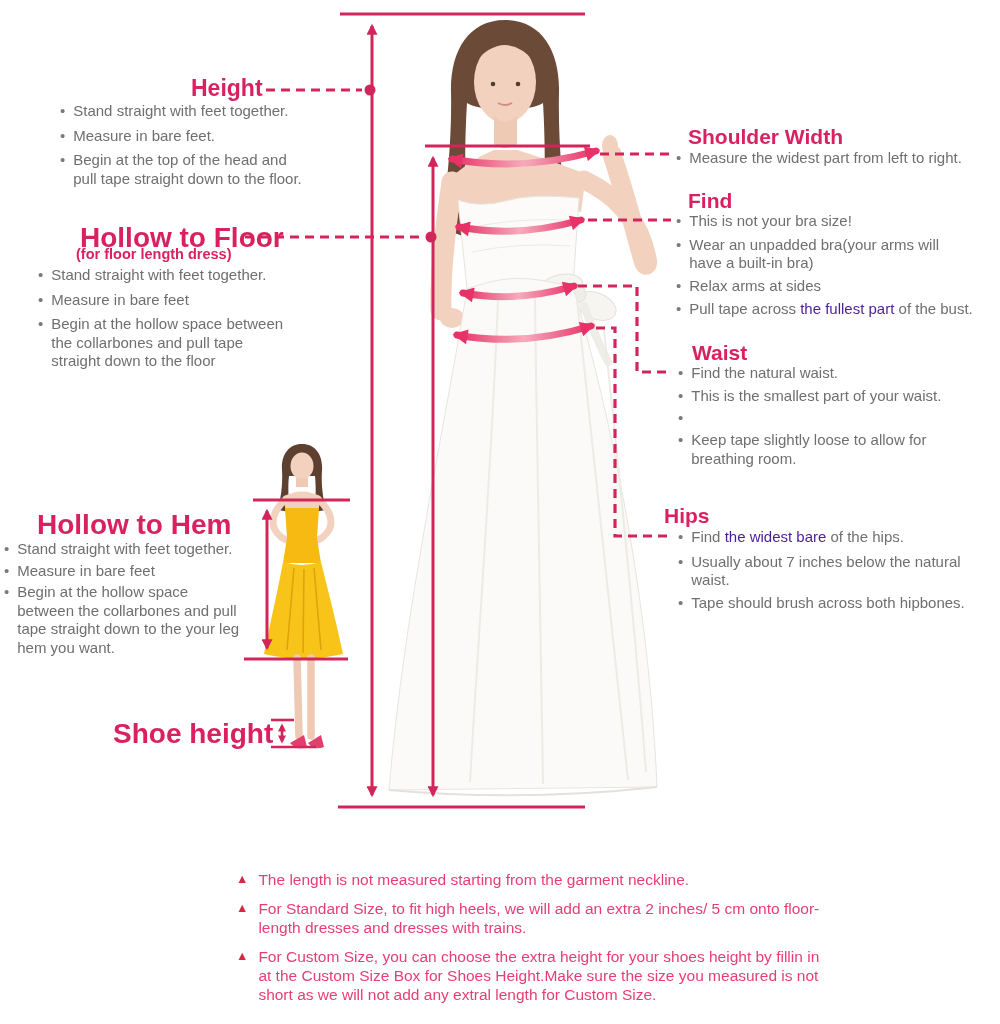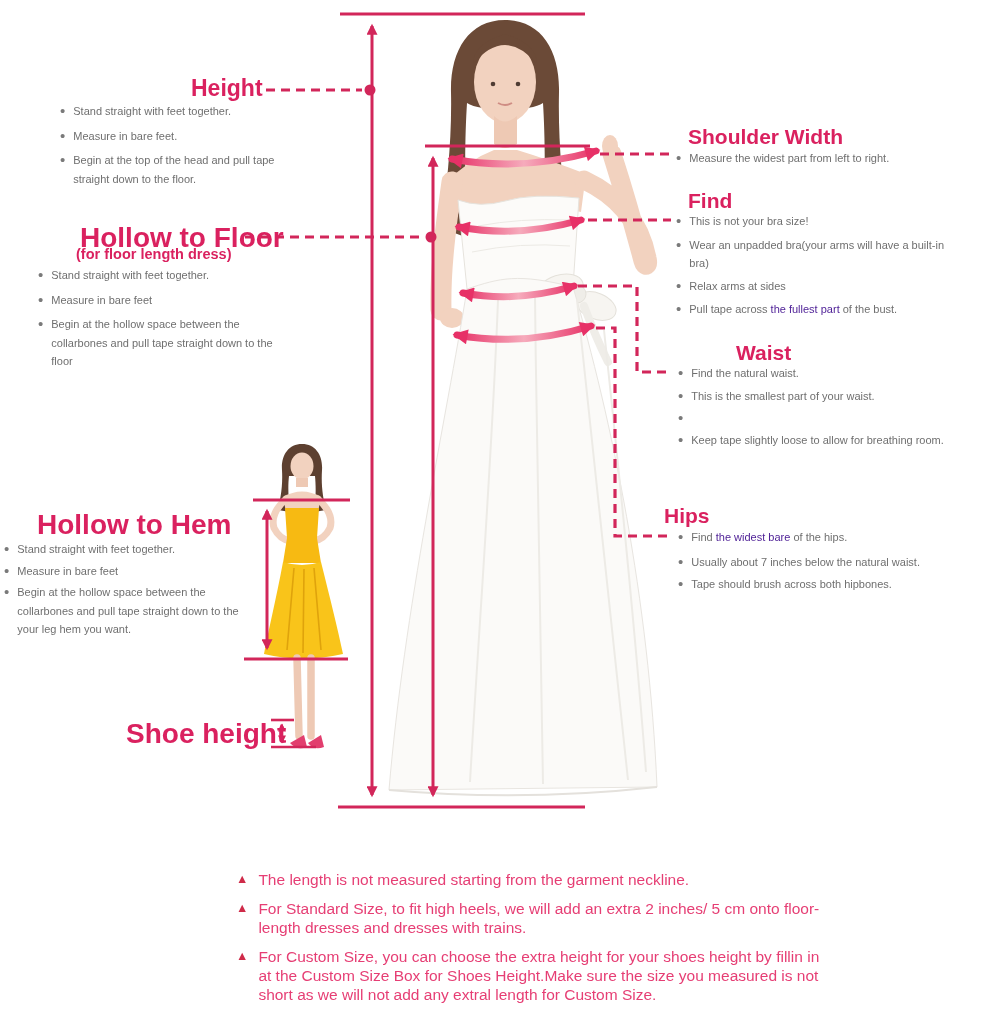--- a/index.html
+++ b/index.html
@@ -5,21 +5,21 @@
   html,body{margin:0;padding:0;background:#fff;}
   #page{position:relative;width:1000px;height:1024px;background:#fff;overflow:hidden;
         font-family:"Liberation Sans", sans-serif;}
   #scene{position:absolute;left:0;top:0;width:1000px;height:1024px;}
   .abs{position:absolute;}
   .title{font-weight:bold;color:#da215f;font-size:28px;line-height:1.05;white-space:nowrap;}
   .title.sm{font-size:21px;}
   .sub{font-weight:bold;color:#da215f;font-size:14.5px;white-space:nowrap;}
   .list .row{display:flex;align-items:flex-start;}
   .list .b{color:#7a7a7a;font-size:15px;line-height:18px;margin-right:8px;flex:0 0 auto;}
-  .list .t{color:#6f6f6f;font-size:11px;line-height:18.5px;}
+  .list .t{color:#6f6f6f;font-size:15px;line-height:18.5px;}
   .hl{color:#4c1d95;}
   .mb6{margin-bottom:6px;} .mb5{margin-bottom:5px;} .mb4{margin-bottom:4px;} .mb3{margin-bottom:3px;}
   .notes .row{display:flex;align-items:flex-start;margin-bottom:10px;}
   .notes .tri{color:#cf2b49;font-size:12.5px;line-height:19px;margin-right:10px;flex:0 0 auto;}
   .notes .t{color:#e63e74;font-size:15.5px;line-height:19px;}
   .w272{max-width:272px;} .w270{max-width:270px;} .w292{max-width:292px;} .w568{max-width:568px;}
 </style>
 </head>
 <body>
 
@@ -165,21 +165,21 @@
     <div class="row mb3">
       <span class="b">•</span>
       <span class="t">Measure in bare feet</span>
       </div>
     <div class="row">
       <span class="b">•</span>
       <span class="t">Begin at the hollow space between the collarbones and pull tape straight down to the your leg hem  you want.</span>
       </div>
   </div>
 
-  <div class="abs title" style="left:126px;top:719px;">Shoe height</div>
+  <div class="abs title" style="left:113px;top:719px;">Shoe height</div>
 
   <div class="abs title sm" style="left:688px;top:126px;">Shoulder Width</div>
   <div class="abs list" style="left:676px;top:149px;width:322px;">
     <div class="row">
       <span class="b">•</span>
       <span class="t">Measure the widest part from left to right.</span>
       </div>
   </div>
 
   <div class="abs title sm" style="left:688px;top:190px;">Find</div>
@@ -195,21 +195,21 @@
     <div class="row mb5">
       <span class="b">•</span>
       <span class="t">Relax arms at sides</span>
       </div>
     <div class="row">
       <span class="b">•</span>
       <span class="t"><span>Pull tape across </span><span class="hl">the fullest part</span><span> of the bust.</span></span>
       </div>
   </div>
 
-  <div class="abs title sm" style="left:692px;top:342px;margin-left:44px;">Waist</div>
+  <div class="abs title sm" style="left:692px;top:342px;">Waist</div>
   <div class="abs list" style="left:678px;top:364px;width:310px;">
     <div class="row mb4">
       <span class="b">•</span>
       <span class="t">Find the natural waist.</span>
       </div>
     <div class="row mb4">
       <span class="b">•</span>
       <span class="t">This is the smallest part of your waist.</span>
       </div>
     <div class="row mb4">

